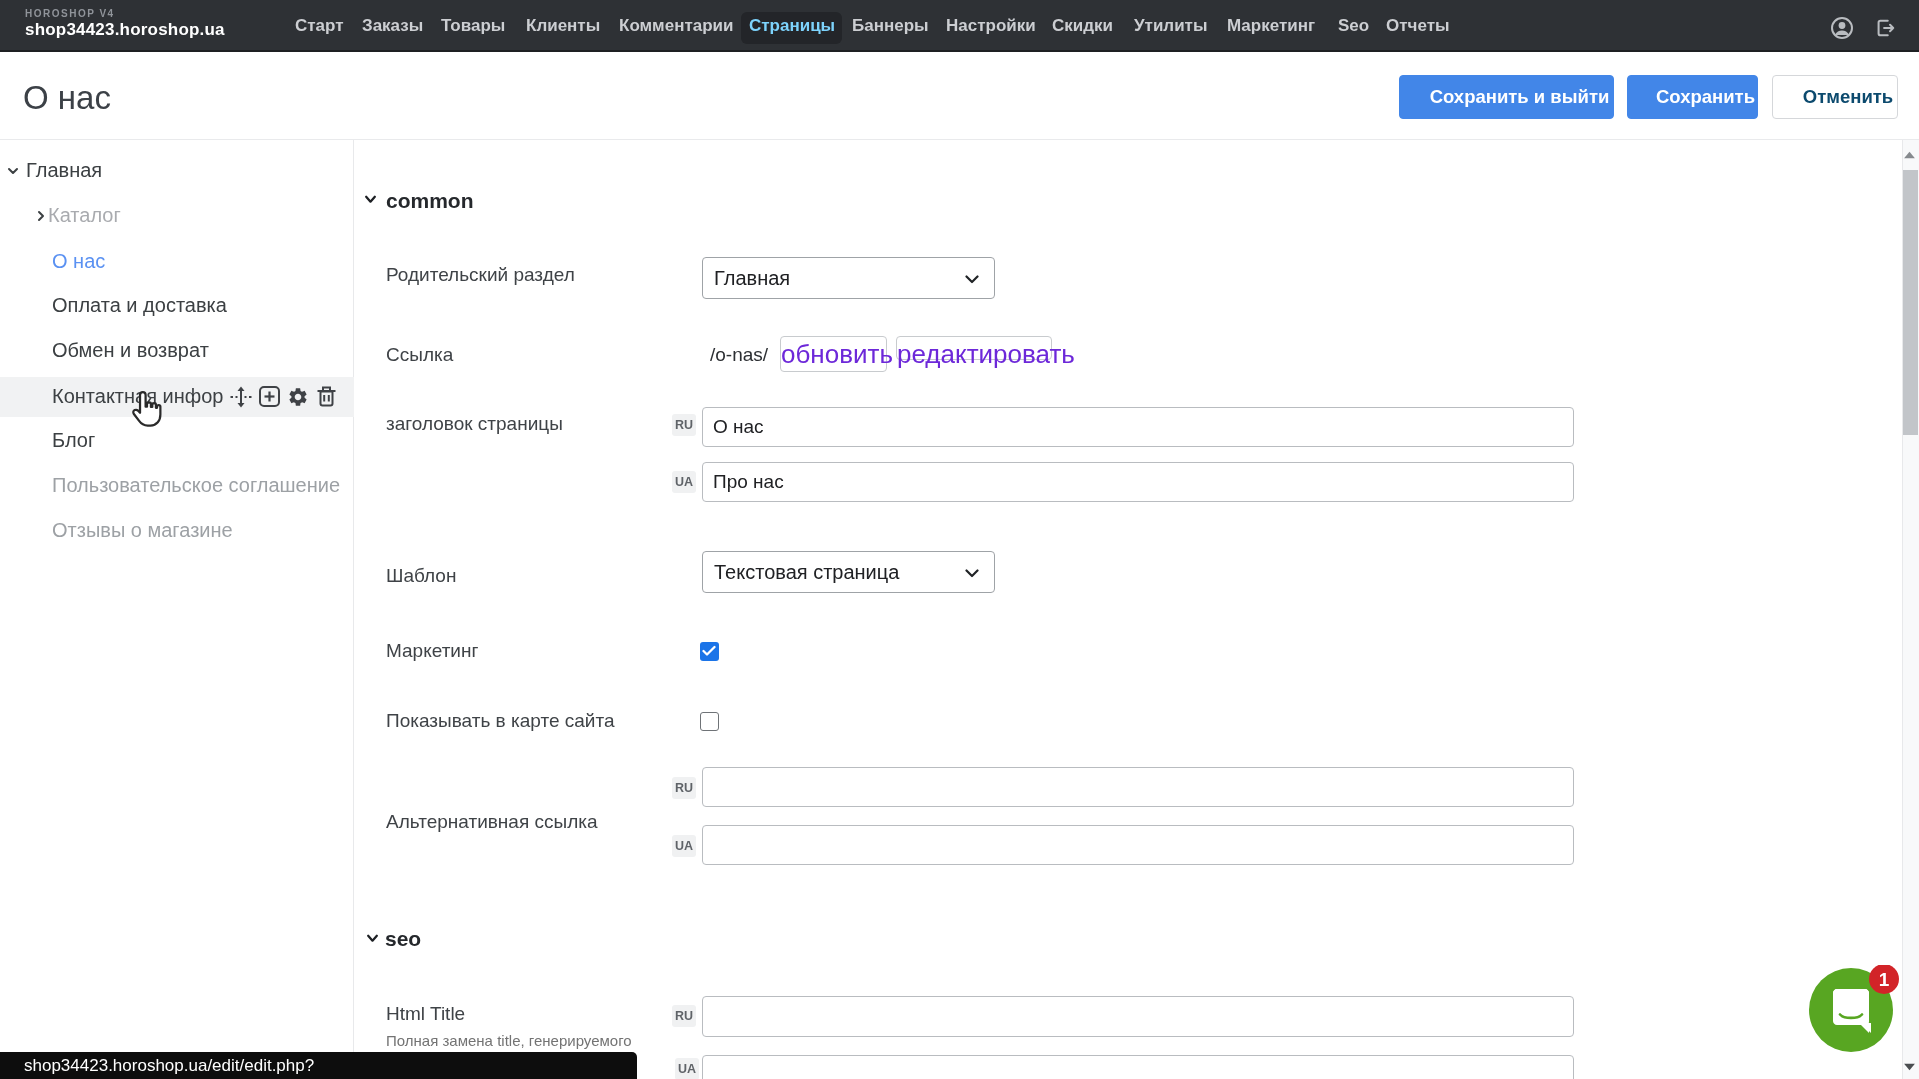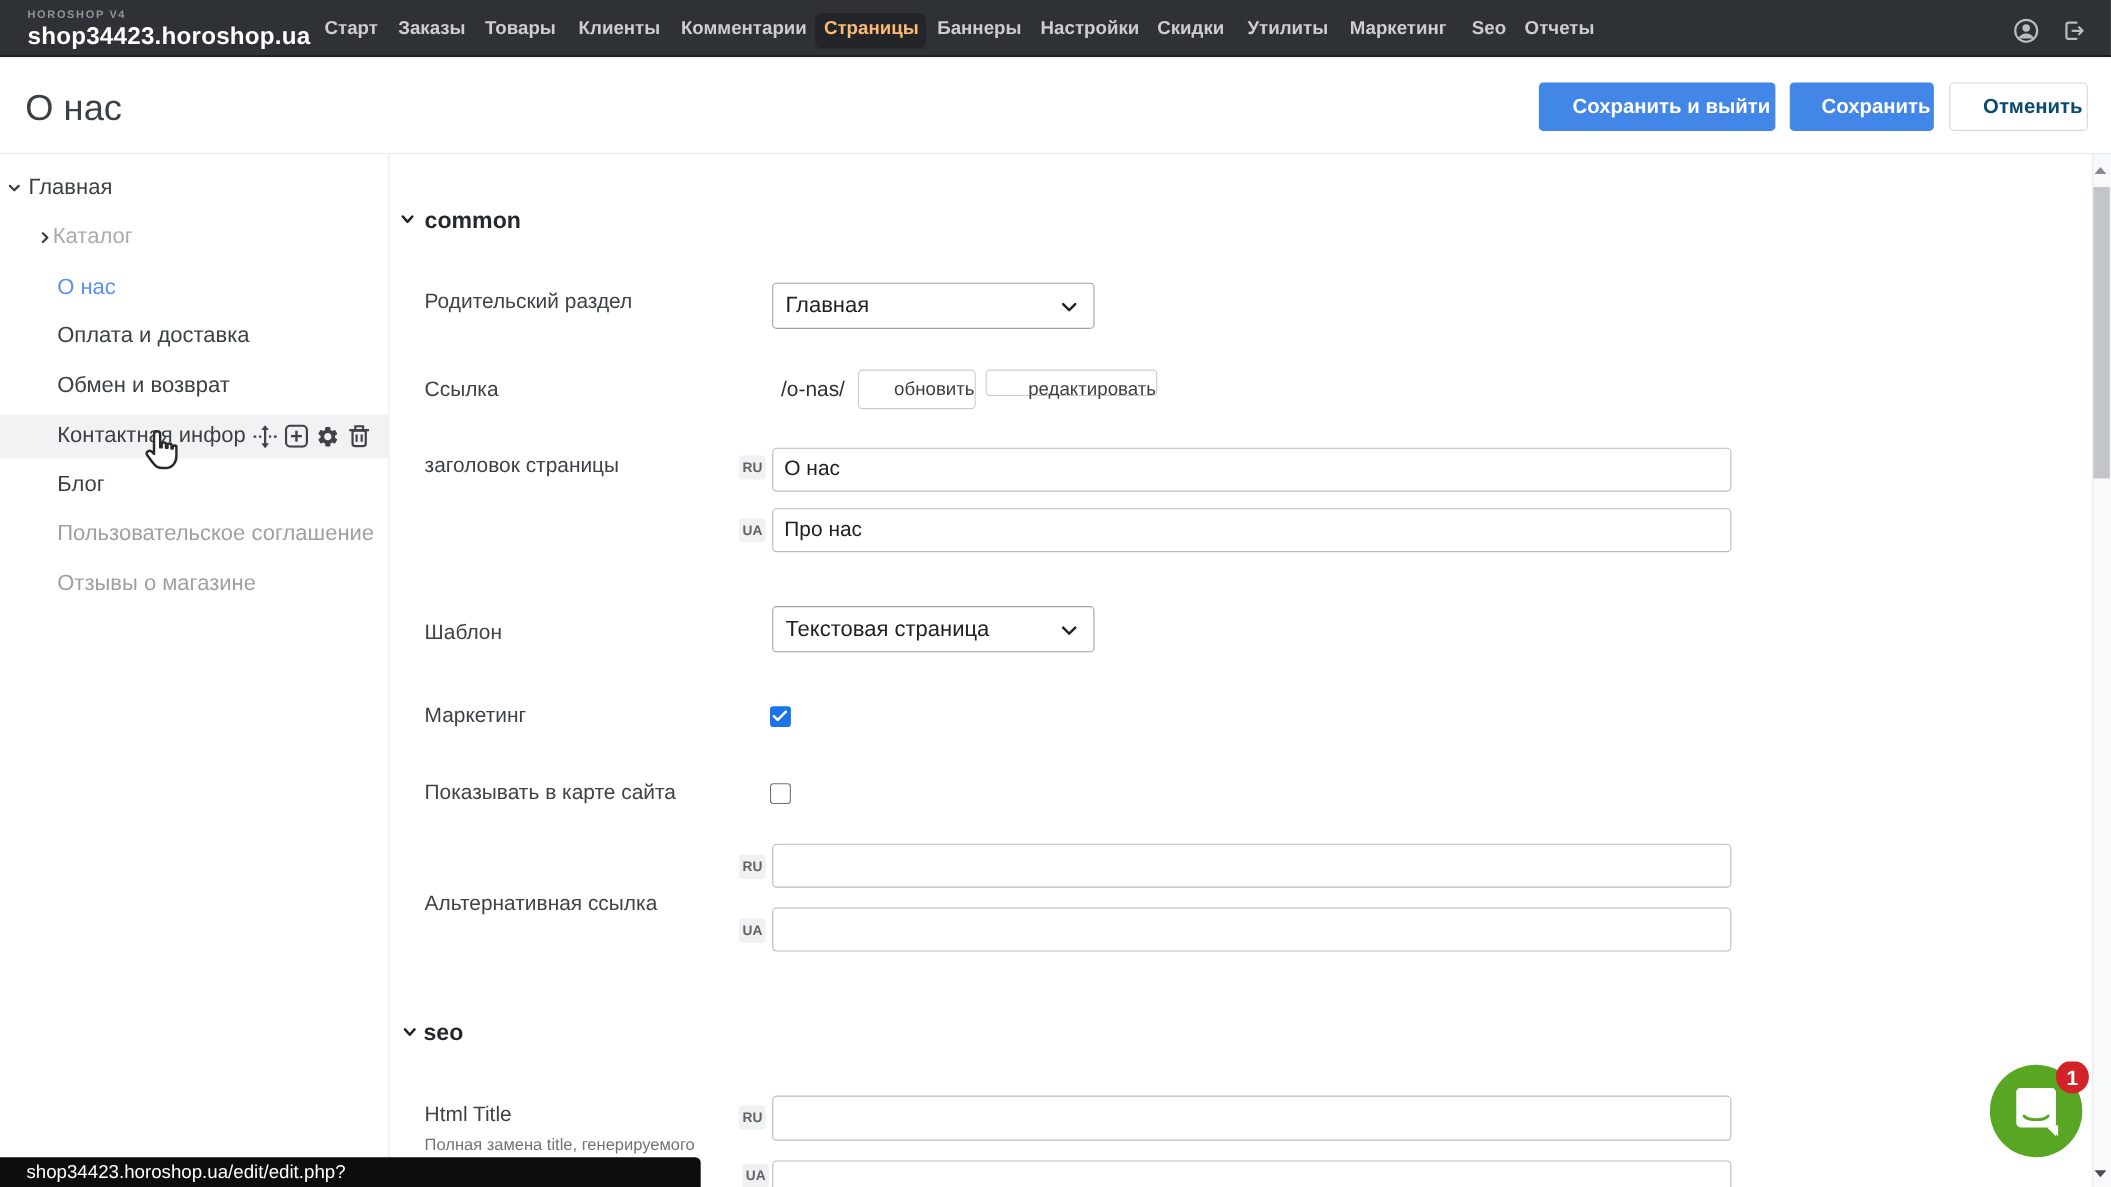--- a/index.html
+++ b/index.html
@@ -4,24 +4,24 @@
 <style>
 * { margin:0; padding:0; box-sizing:border-box; }
 html,body { width:1919px; height:1079px; overflow:hidden; background:#fff;
   font-family:"Liberation Sans", sans-serif; }
 .abs { position:absolute; }
 
 
 #nav { position:absolute; left:0; top:0; width:1919px; height:52px; background:#2e3135; border-bottom:2px solid #1e2023; }
 #logo { position:absolute; left:25px; top:8px; }
 #logo .l1 { color:#90949a; font-size:10px; font-weight:bold; letter-spacing:1.5px; }
-#logo .l2 { color:#fff; font-size:22px; font-weight:bold; margin-top:1px; letter-spacing:0.2px; }
+#logo .l2 { color:#fff; font-size:17px; font-weight:bold; margin-top:1px; letter-spacing:0.2px; }
 .mi { position:absolute; top:0; height:52px; line-height:52px; color:#ccced2; font-size:17px; font-weight:bold; white-space:nowrap; }
 #chip { position:absolute; left:741px; top:12px; width:101px; height:32px; background:#232529; border-radius:6px; }
-.mi.act { color:#fdba74; }
+.mi.act { color:#7dd3fc; }
 
 
 #hdr { position:absolute; left:0; top:52px; width:1919px; height:88px; background:#fff; border-bottom:1px solid #e9eaec; }
 #title { position:absolute; left:23px; top:27px; font-size:33px; color:#3c4147; }
 .btn { position:absolute; border-radius:4px; font-size:18.5px; font-weight:bold; text-align:center;padding-left:26px; }
 .btn.blue { background:#4286e8; color:#fff; border:1px solid #4286e8; }
 .btn.white { background:#fff; color:#0c4a6e; border:1px solid #d5d7da; }
 
 
 #side { position:absolute; left:0; top:140px; width:354px; height:939px; background:#fff; border-right:1px solid #e8e9eb; }
@@ -32,21 +32,21 @@
 #hovrow { position:absolute; left:0; top:237px; width:354px; height:40px; background:#f1f2f3; }
 
 
 .sect { position:absolute; font-weight:bold; color:#25282c; }
 .lbl { position:absolute; font-size:19px; line-height:28px; color:#3f4347; white-space:nowrap; }
 .input { position:absolute; background:#fff; border:1px solid #b9bcc0; border-radius:4px;
   font-size:19px; color:#202124; line-height:38px; padding-left:10px; white-space:nowrap; }
 .selbox { position:absolute; background:#fff; border:1px solid #9fa3a7; border-radius:4px;
   font-size:20px; color:#202124; padding-left:11px; }
 .sbtn { position:absolute; background:#fff; border:1px solid #c8cbce; border-radius:4px;
-  font-size:17px; color:#404040; text-align:right; }
+  font-size:26px; color:#6d28d9; text-align:right; }
 .badge { position:absolute; width:24px; height:22px; background:#f0f1f2; border-radius:3px;
   font-size:12.5px; font-weight:bold; color:#5f6368; text-align:center; line-height:22px; }
 .helper { position:absolute; font-size:15px; color:#737373; white-space:nowrap; }
 
 
 #sbar { position:absolute; right:0; top:140px; width:17px; height:939px; background:#f8f9fa; border-left:1px solid #e8e9eb;}
 #sthumb { position:absolute; right:1px; top:170px; width:15px; height:265px; background:#c2c5c9; }
 
 
 #tip { position:absolute; left:0; top:1052px; width:637px; height:27px; background:#0d0d0d; border-radius:0 5px 0 0;

